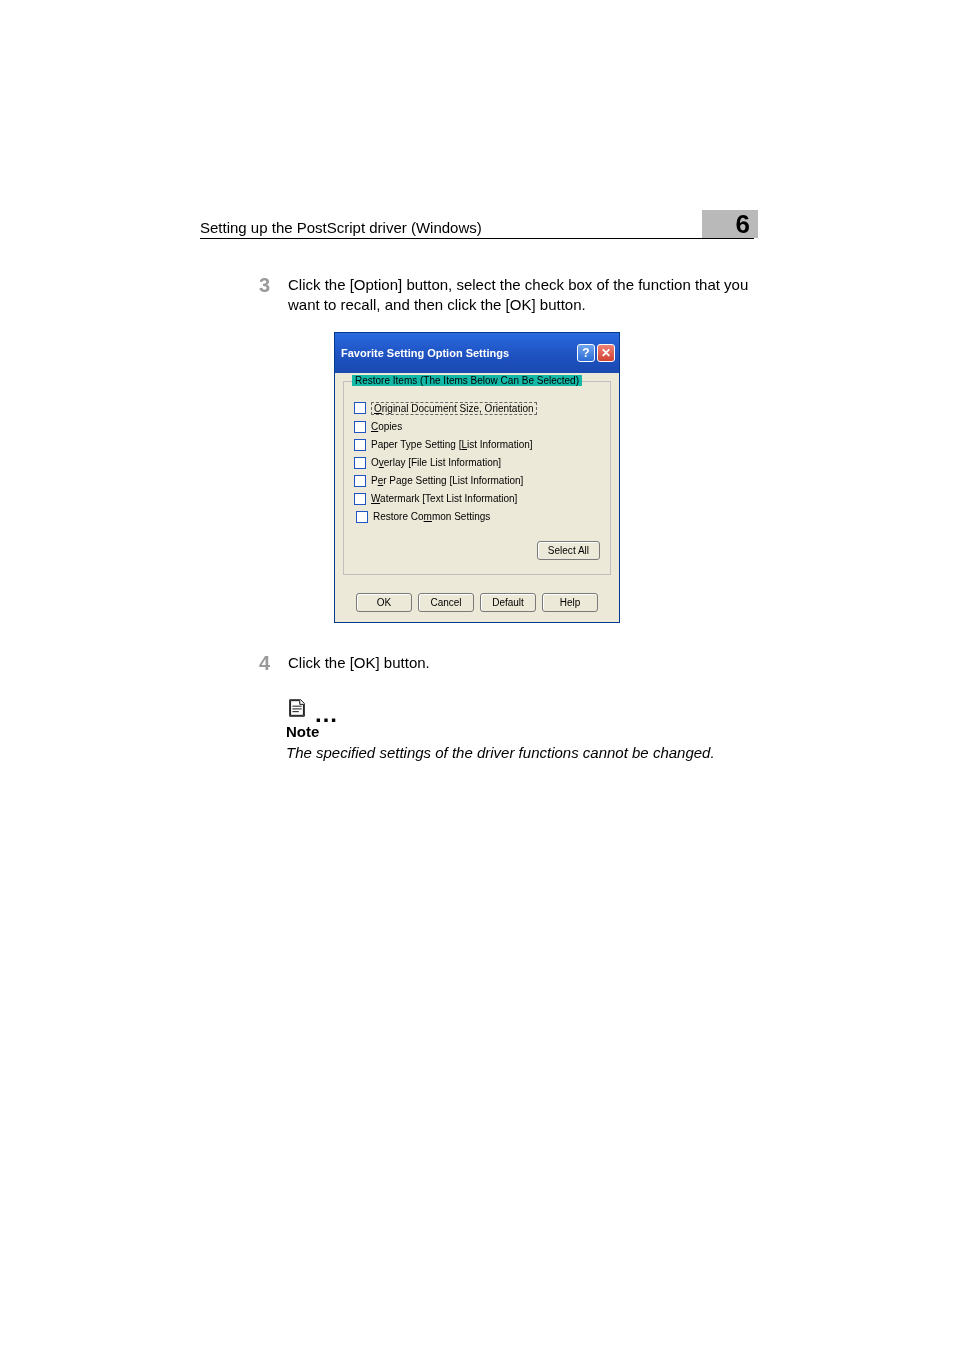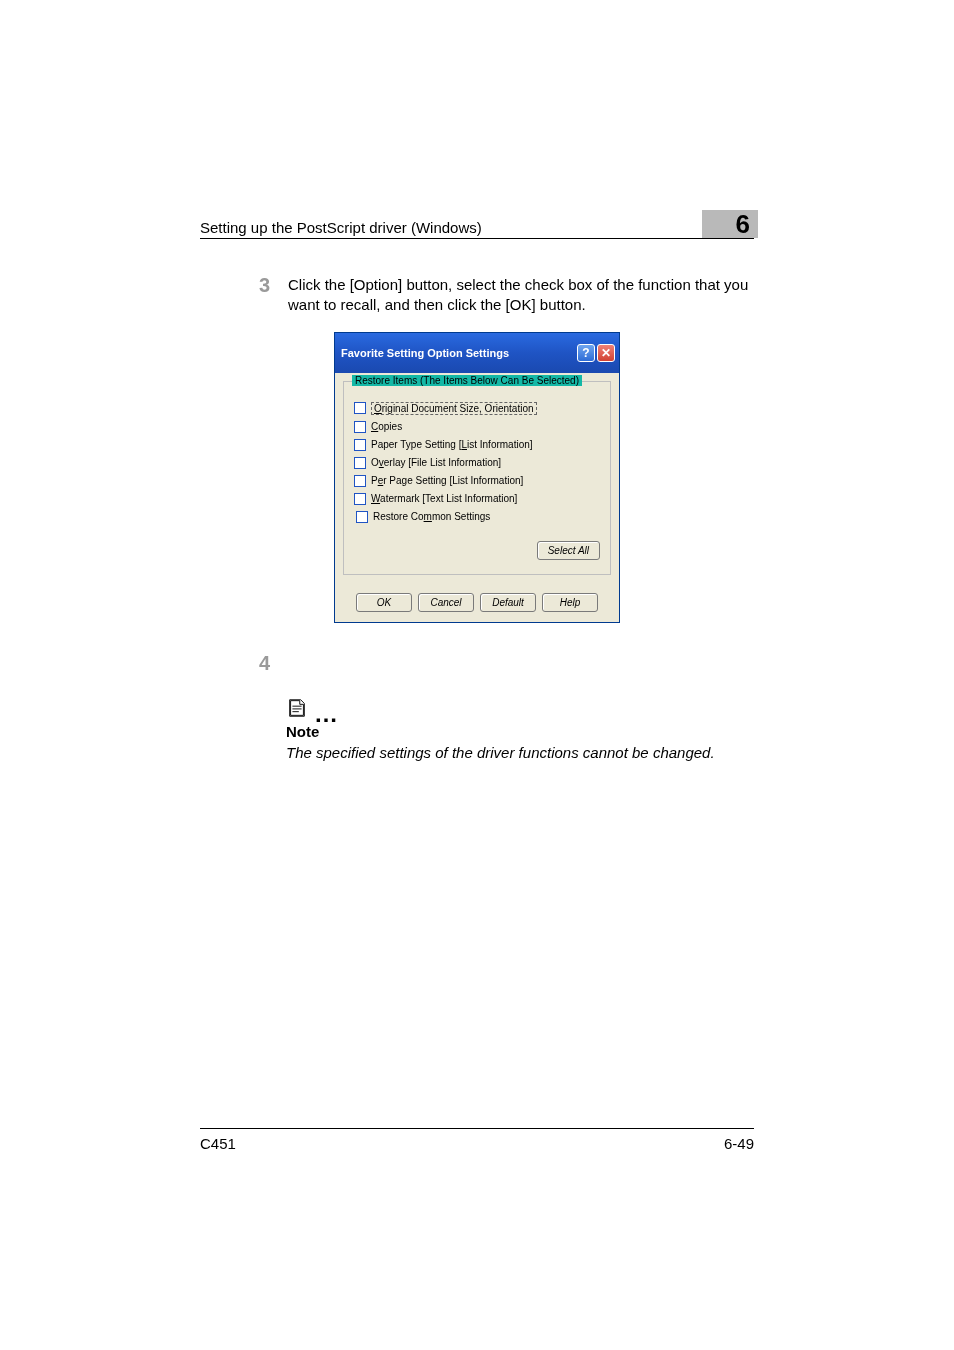--- a/index.html
+++ b/index.html
@@ -156,21 +156,20 @@
     }
     .xp-btn {
       background: #ece9d8;
       border: 1px solid #7a7a7a;
       border-radius: 3px;
       font-size: 10px;
       padding: 3px 10px;
       text-align: center;
       min-width: 62px;
       box-shadow: inset 1px 1px 0 #fff;
-      font-style: italic;
     }
     .btn-row {
       display: flex;
       justify-content: center;
       gap: 6px;
     }
     .btn-row .xp-btn { min-width: 56px; }
     .note-block {
       margin-left: 86px;
       margin-top: 24px;
@@ -278,30 +277,27 @@
         <div class="xp-btn">OK</div>
         <div class="xp-btn">Cancel</div>
         <div class="xp-btn">Default</div>
         <div class="xp-btn"><span></span><span class="u">H</span><span>elp</span></div>
       </div>
     </div>
   </div>
 
   <div class="step">
     <div class="step-num">4</div>
+    <div class="step-text">Click the [OK] button.</div>
   </div>
 
   <div class="note-block">
     <div class="note-icon-row">
       <svg width="22" height="22" viewBox="0 0 24 24">
         <path d="M4 3 L16 3 L20 7 L20 21 L4 21 Z M5 4 L5 20 L19 20 L19 8 L15 8 L15 4 Z M7 10 L17 10 M7 13 L17 13 M7 16 L14 16" stroke="#000" stroke-width="1" fill="none"></path>
       </svg>
       <span class="note-dots">…</span>
     </div>
     <div class="note-label">Note</div>
     <div class="note-text">The specified settings of the driver functions cannot be changed.</div>
   </div>
 
-  <div class="footer">
-    <span>C451</span>
-    <span>6-49</span>
-  </div>
 </div>
 
 </body></html>

